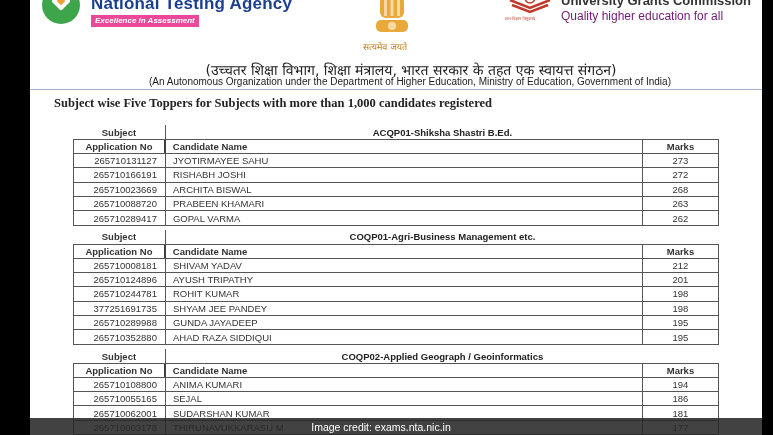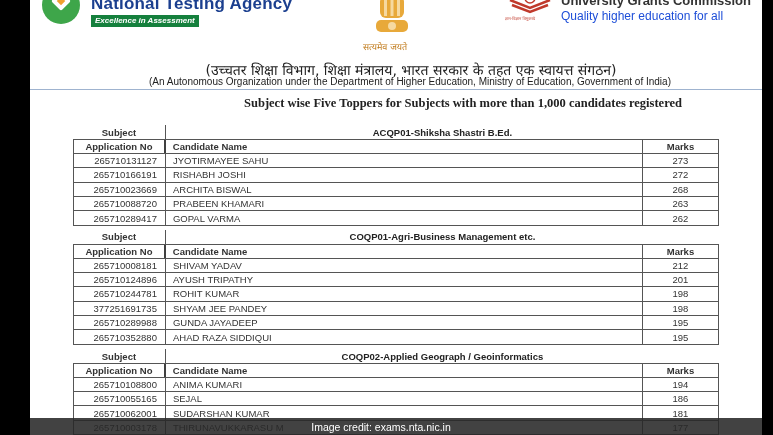--- a/index.html
+++ b/index.html
@@ -24,57 +24,57 @@
   .nta-logo .chk::after {
     content: ""; position: absolute; left: 4px; top: 4px; width: 6px; height: 6px;
     background: #f0a030;
   }
   .nta-title {
     position: absolute; left: 61px; top: -6px; font-size: 17px; font-weight: bold;
     color: #1b3f8f; white-space: nowrap; letter-spacing: 0.2px;
   }
   .nta-tagline {
     position: absolute; left: 61px; top: 15px; height: 12px; padding: 0 4px;
-    background: #15803d; color: #fff; font-size: 8px; font-style: italic; font-weight: bold;
+    background: #ec4899; color: #fff; font-size: 8px; font-style: italic; font-weight: bold;
     line-height: 12px; white-space: nowrap;
   }
   .emblem {
     position: absolute; left: 340px; top: -4px; width: 44px; height: 38px;
   }
   .emblem-motto {
     position: absolute; left: 333px; top: 40px; font-size: 9px; color: #c07a1a;
     font-family: "DejaVu Sans", sans-serif; white-space: nowrap;
   }
   .ugc-logo { position: absolute; left: 476px; top: -6px; width: 48px; height: 30px; }
   .ugc-logo-sub {
     position: absolute; left: 475px; top: 16px; font-size: 4px; color: #c0392b; white-space: nowrap;
     font-family: "DejaVu Sans", sans-serif;
   }
   .ugc-title {
     position: absolute; left: 531px; top: -7px; font-size: 13px; font-weight: bold;
     color: #333; white-space: nowrap;
   }
   .ugc-tagline {
-    position: absolute; left: 531px; top: 9px; font-size: 12px; color: #1d4ed8;
+    position: absolute; left: 531px; top: 9px; font-size: 12px; color: #701a75;
     white-space: nowrap;
   }
   .hindi-sub {
     position: absolute; left: 0; width: 732px; top: 60px; text-align: center;
     font-size: 14px; color: #222; font-family: "DejaVu Sans", sans-serif; padding-left: 30px;
   }
   .eng-sub {
     position: absolute; left: 0; width: 732px; top: 76px; text-align: center;
     font-size: 10px; color: #222; padding-left: 28px; white-space: nowrap;
   }
   .header-rule {
     position: absolute; left: 0; top: 89px; width: 732px; height: 1px; background: #9fb3cf;
   }
 
   .doc-title {
-    position: absolute; left: 0; width: 652px; top: 96px; text-align: right;
+    position: absolute; left: 0; width: 732px; top: 96px; text-align: left;
     font-family: "Liberation Serif", serif; font-weight: bold; font-size: 12.5px; color: #222;
     padding-left: 24px; white-space: nowrap;
   }
 
   
   .tables { position: absolute; left: 39px; top: 121px; width: 654px; }
   .block { margin: 4px; }
   .row { display: flex; height: 14.4px; font-size: 9.5px; color: #333; }
   .cell { display: flex; align-items: center; white-space: nowrap; overflow: hidden; }
   .c-app { width: 94px; justify-content: flex-end; padding-right: 8px; }

